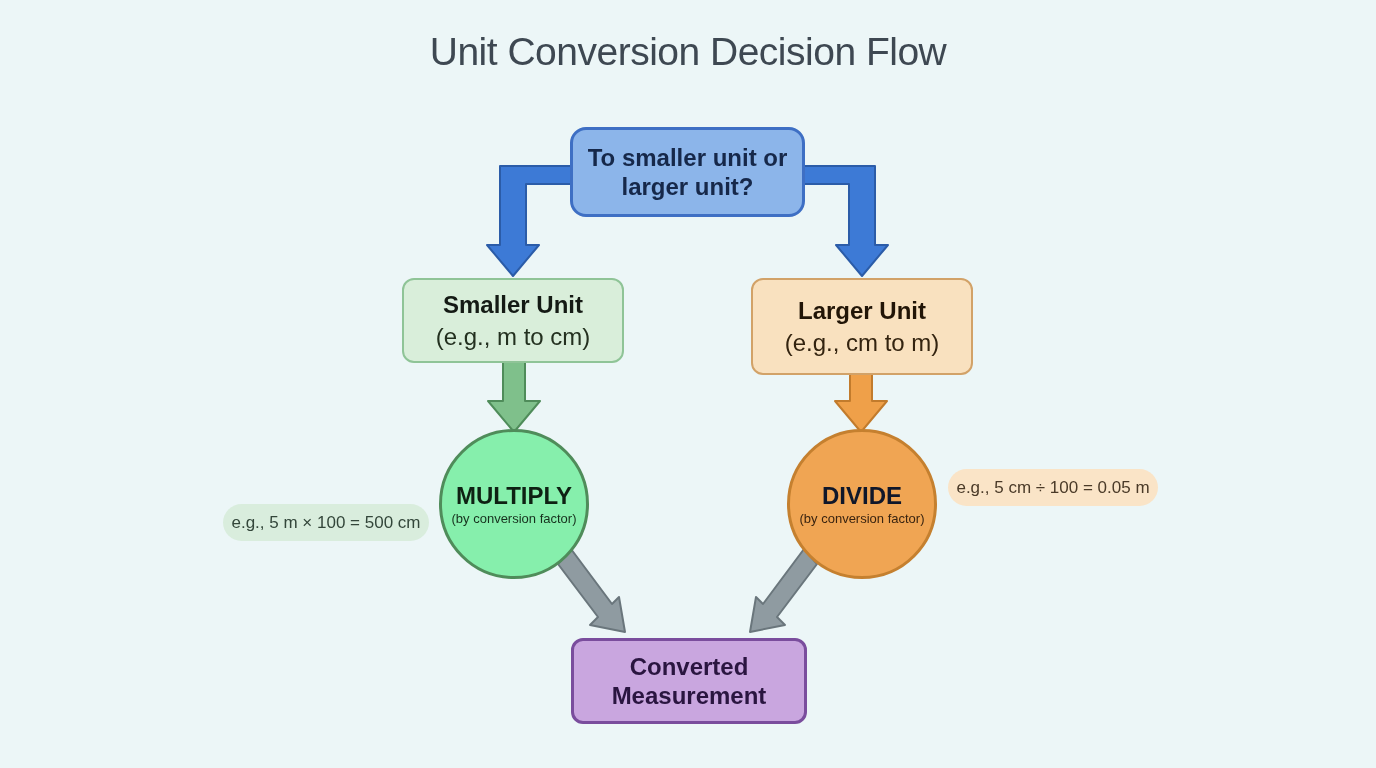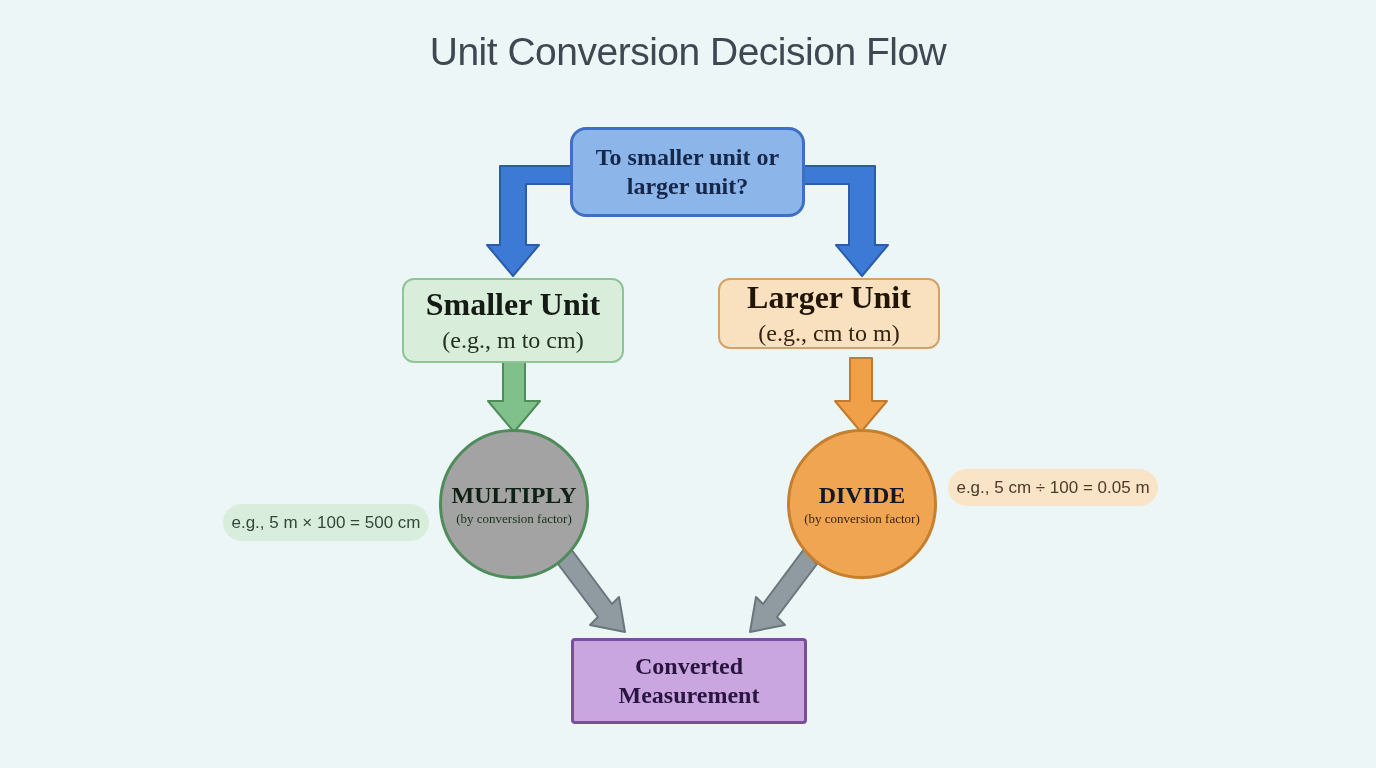--- a/index.html
+++ b/index.html
@@ -37,71 +37,70 @@
   }
   .node {
     position: absolute;
     box-sizing: border-box;
     display: flex;
     flex-direction: column;
     align-items: center;
     justify-content: center;
     text-align: center;
     line-height: 1.22;
-    font-family: Liberation Serif, serif;
   }
   .node-decision {
     left: 570px; top: 127px; width: 235px; height: 90px;
     background: #8CB5EA;
     border: 3px solid #3E6FC4;
     border-radius: 16px;
     padding: 0 12px;
   }
   .node-decision .label {
     font-size: 24px; font-weight: bold; color: #16284A;
   }
   .node-smaller {
     left: 402px; top: 278px; width: 222px; height: 85px;
     background: #D9EEDA;
     border: 2px solid #8FC497;
     border-radius: 12px;
   }
   .node-larger {
-    left: 718px; top: 278px; width: 222px; height: 71px;
+    left: 751px; top: 278px; width: 222px; height: 97px;
     background: #F9E1BF;
     border: 2px solid #D2A268;
     border-radius: 12px;
   }
-  .box-label { font-size: 32px; font-weight: bold; color: #141A14; }
+  .box-label { font-size: 24px; font-weight: bold; color: #141A14; }
   .node-larger .box-label { color: #221507; }
   .box-sublabel { font-size: 24px; color: #23301F; margin-top: 2px; }
   .node-larger .box-sublabel { color: #33230F; }
   .node-multiply {
     left: 439px; top: 429px; width: 150px; height: 150px;
-    background: #a3a3a3;
+    background: #86efac;
     border: 3px solid #4F8C5A;
     border-radius: 50%;
     padding: 0 6px;
   }
   .node-divide {
     left: 787px; top: 429px; width: 150px; height: 150px;
     background: #F0A553;
     border: 3px solid #C5802F;
     border-radius: 50%;
     padding: 0 6px;
   }
   .circle-label { font-size: 24px; font-weight: bold; color: #0E2113; }
   .node-divide .circle-label { color: #0f172a; }
   .circle-sublabel { font-size: 13px; color: #16301D; line-height: 1.15; margin-top: 2px; }
   .node-divide .circle-sublabel { color: #3A2410; }
   .node-result {
     left: 571px; top: 638px; width: 236px; height: 86px;
     background: #C9A6DF;
     border: 3px solid #7A4D9D;
-    border-radius: 4px;
+    border-radius: 12px;
     padding: 0 36px;
   }
   .node-result .label { font-size: 24px; font-weight: bold; color: #2A1540; }
   .pill {
     position: absolute;
     box-sizing: border-box;
     height: 37px;
     display: flex;
     align-items: center;
     justify-content: center;

